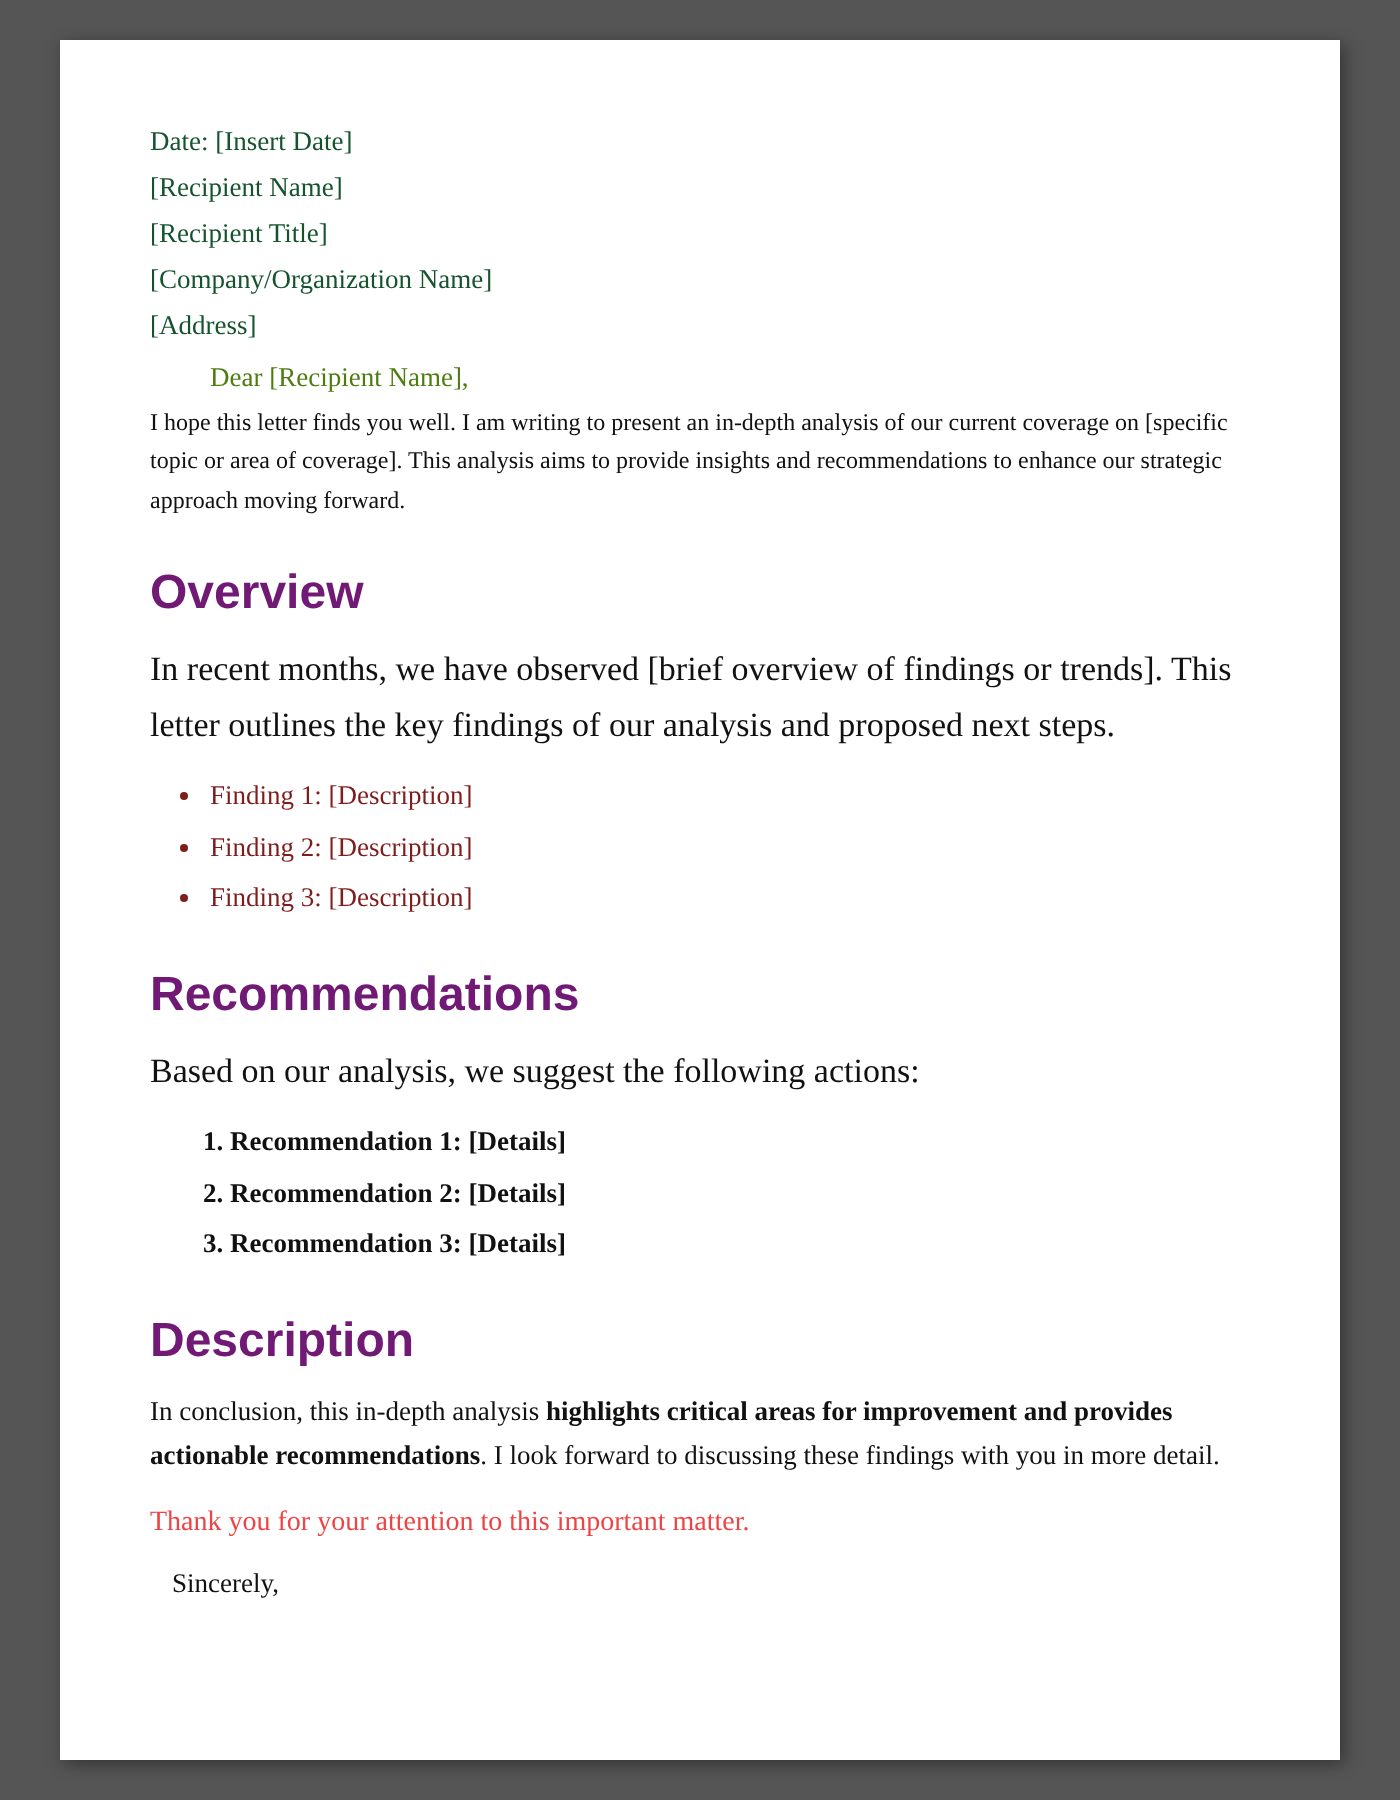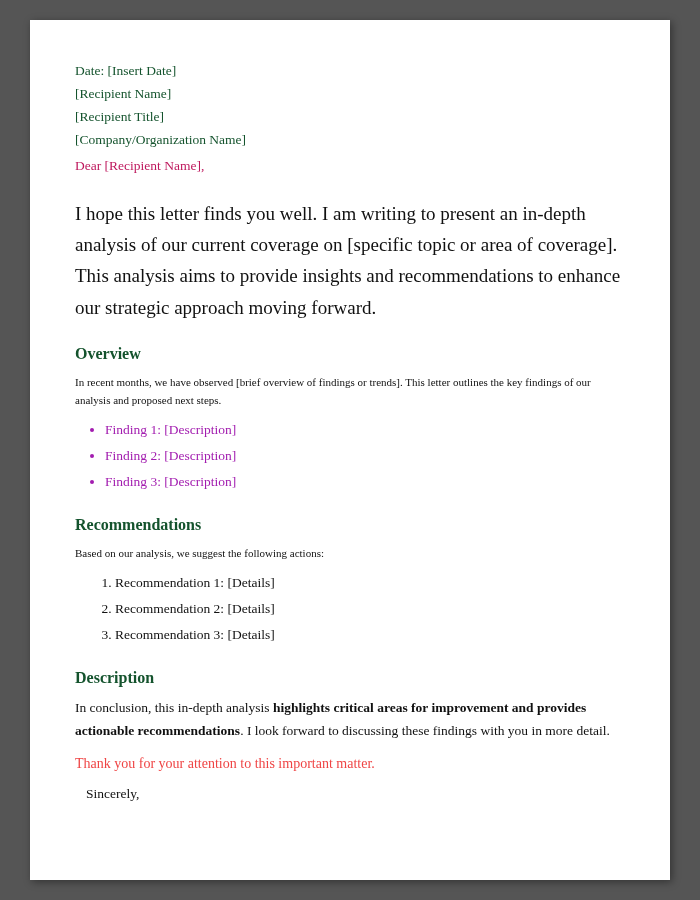--- a/index.html
+++ b/index.html
@@ -29,61 +29,63 @@
 
     .address-block p {
       font-size: 13.5px;
       line-height: 1.7;
       color: #14532d;
     }
 
     .salutation {
       font-size: 13.5px;
       margin-top: 6px;
-      color: #be185d;
+      color: #4d7c0f;
+      margin-left: 30px;
     }
 
     .intro-paragraph {
-      font-size: 19px;
-      margin-top: 24px;
+      font-size: 12px;
+      margin-top: 5px;
       line-height: 1.65;
       color: #111;
     }
 
     .section-heading {
-      font-size: 16px;
+      font-size: 24px;
       font-weight: bold;
-      color: #14532d;
+      color: #701a75;
       margin-top: 22px;
       margin-bottom: 10px;
-      font-family: Liberation Serif, serif;
+      font-family: Liberation Sans, sans-serif;
     }
 
     .section-text {
-      font-size: 11px;
+      font-size: 17px;
       line-height: 1.65;
       color: #111;
     }
 
     .bullet-list {
       margin-top: 8px;
       margin-left: 30px;
       font-size: 13.5px;
       line-height: 1.9;
-      color: #a21caf;
+      color: #7f1d1d;
       list-style-type: disc;
     }
 
     .numbered-list {
       margin-top: 8px;
       margin-left: 40px;
       font-size: 13.5px;
       line-height: 1.9;
       color: #111;
       list-style-type: decimal;
+      font-weight: bold;
     }
 
     .conclusion-text {
       font-size: 13.5px;
       line-height: 1.65;
       color: #111;
     }
 
     .thank-you {
       font-size: 14px;
@@ -105,20 +107,21 @@
 </head>
 <body>
 
 <div class="document">
 
   <div class="address-block">
     <p>Date: [Insert Date]</p>
     <p>[Recipient Name]</p>
     <p>[Recipient Title]</p>
     <p>[Company/Organization Name]</p>
+    <p>[Address]</p>
   </div>
 
   <p class="salutation">Dear [Recipient Name],</p>
 
   <p class="intro-paragraph">I hope this letter finds you well. I am writing to present an in-depth analysis of our current coverage on [specific topic or area of coverage]. This analysis aims to provide insights and recommendations to enhance our strategic approach moving forward.</p>
 
   <h2 class="section-heading">Overview</h2>
   <p class="section-text">In recent months, we have observed [brief overview of findings or trends]. This letter outlines the key findings of our analysis and proposed next steps.</p>
 
   <ul class="bullet-list">

